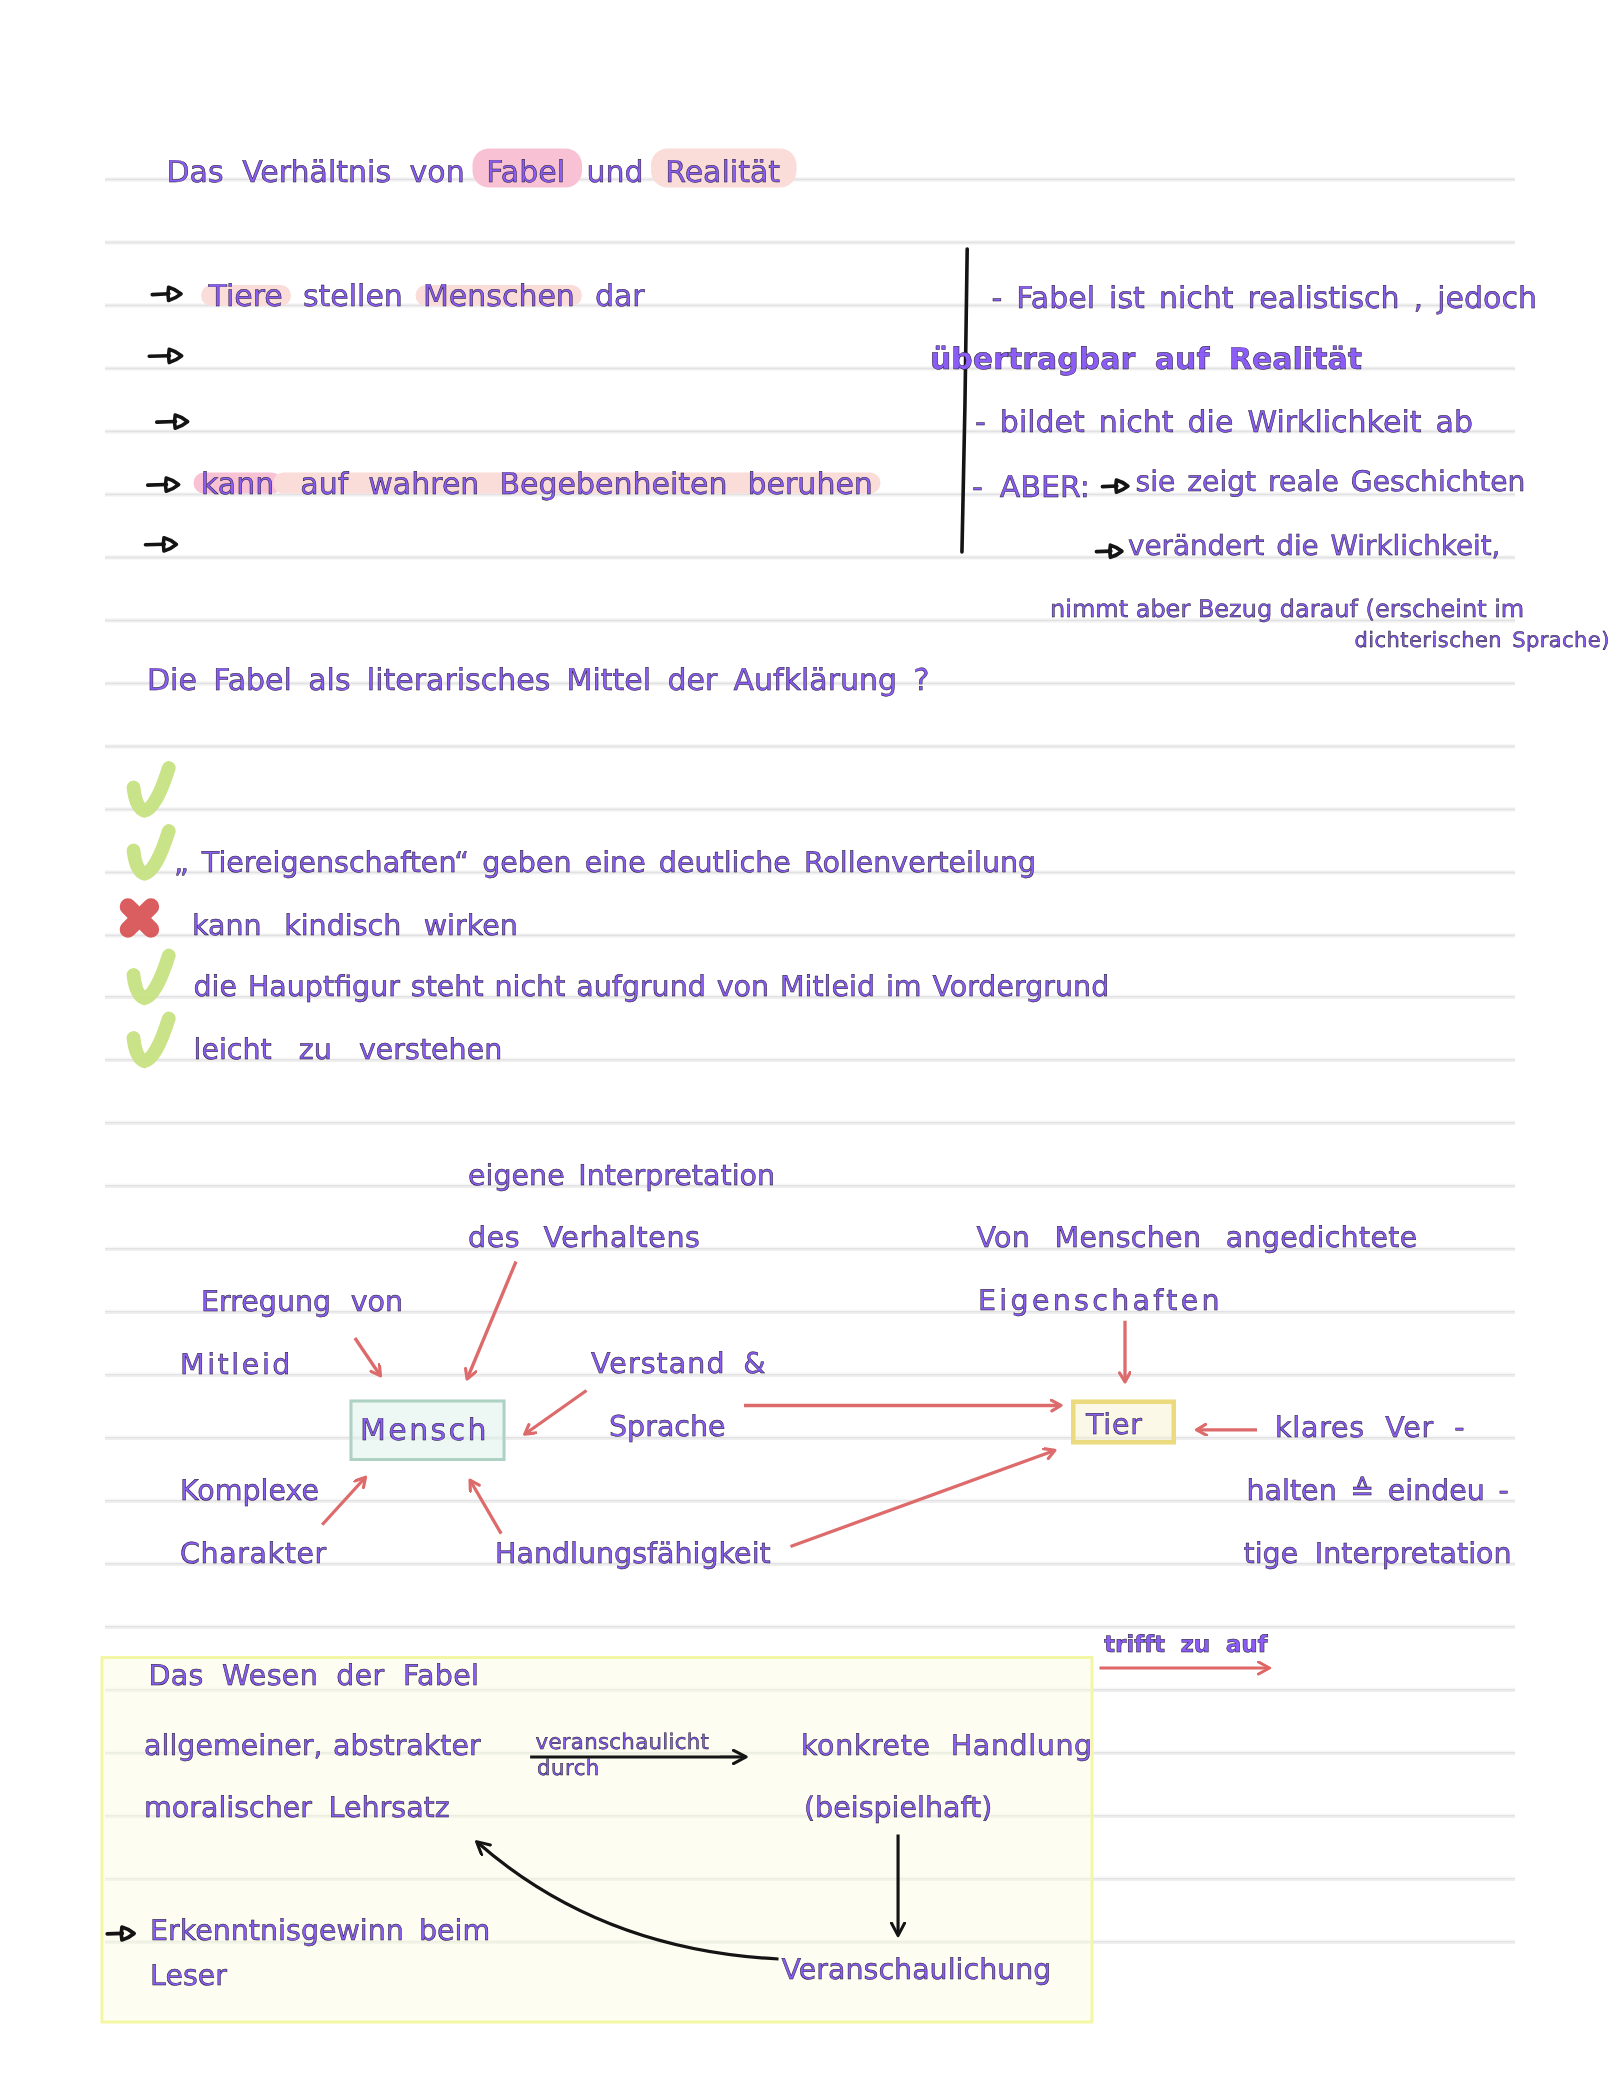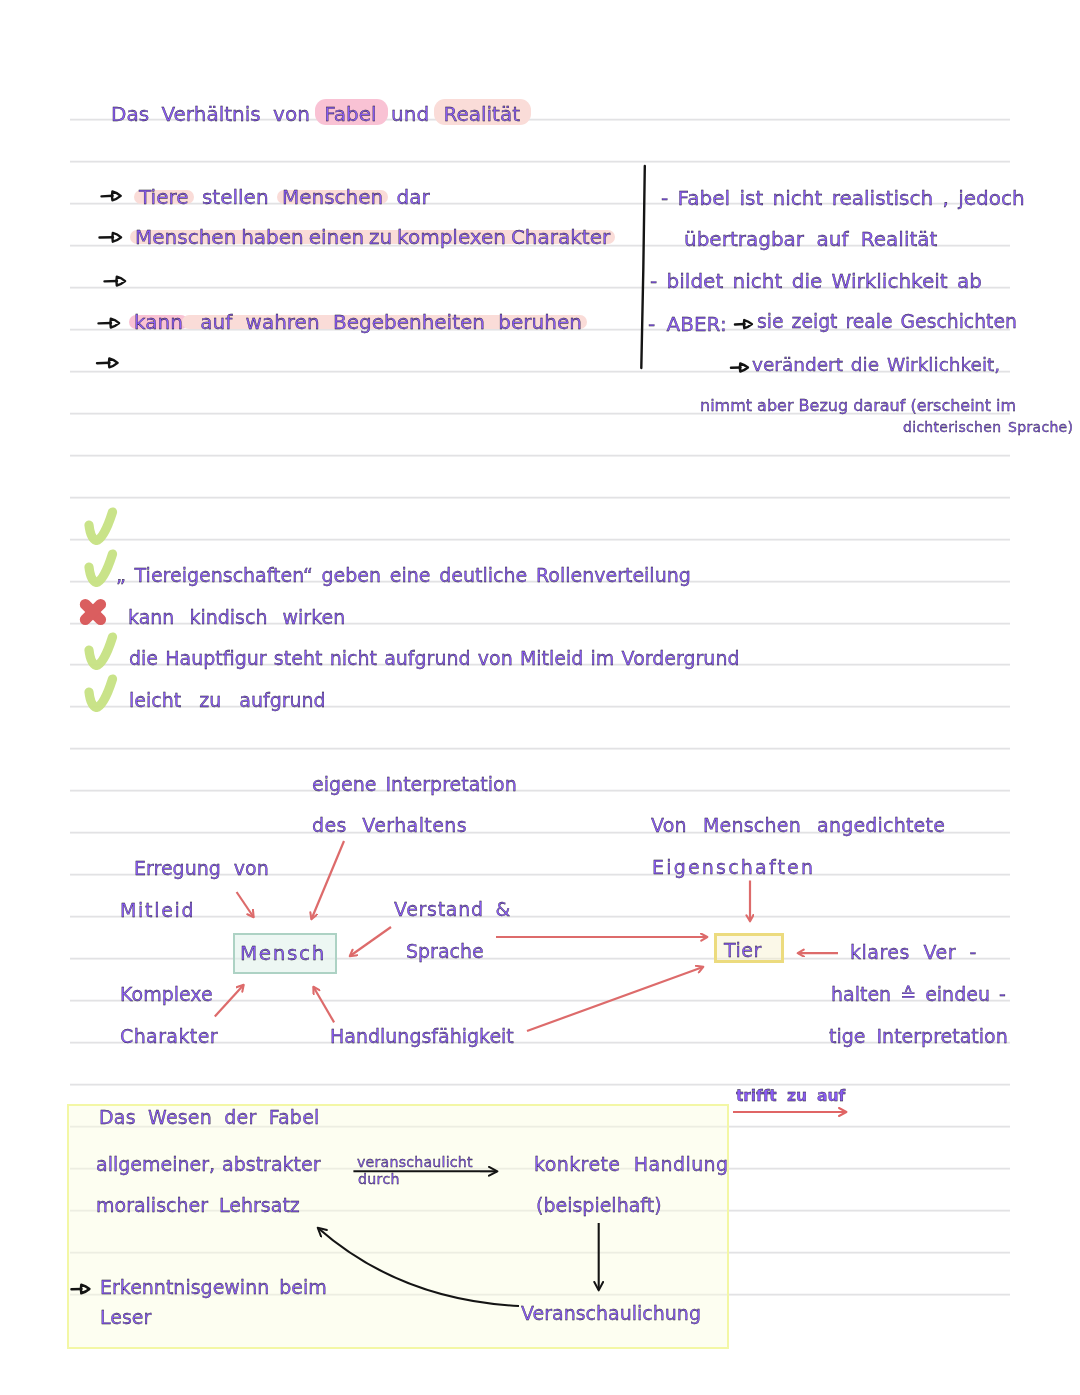--- a/index.html
+++ b/index.html
@@ -81,57 +81,57 @@
           <path d="M110.8 318.70000000000005 Q115.365 319.932 119.1 323.1 Q115.365 326.26800000000003 110.8 327.5 Q109.89999999999999 323.1 110.8 318.70000000000005 Z"></path>
         </g>
       <g>
           <path d="M97 363.2 L109.5 362.8"></path>
           <path d="M109.3 358.5 Q113.865 359.73199999999997 117.6 362.9 Q113.865 366.068 109.3 367.29999999999995 Q108.39999999999999 362.9 109.3 358.5 Z"></path>
         </g>
     </g>
   </svg>
 
   <div class="tx" style="left:137px;top:187px;"><span class="hl hl-soft hl-thin">Tiere</span><span>  stellen  </span><span class="hl hl-soft hl-thin">Menschen</span><span> dar</span></div>
-  <div class="tx" style="left:133px;top:226.5px;word-spacing:-1.5px;"><span class="hl hl-soft hl-thin">Menschen haben einen zu komplexen Charakter</span></div>
-
+
+  <div class="tx" style="left:98px;top:443px;word-spacing:4.5px;"><span>Die Fabel als literarisches Mittel der Aufklärung ?</span></div>
 
   <svg class="lay" width="1080" height="1395" viewBox="0 0 1080 1395" fill="none">
     <g stroke="#c7e283" stroke-width="9.2" stroke-linecap="round" stroke-linejoin="round" fill="none" opacity="0.95">
       <path d="M89 525 Q90.5 538.5 96.3 540.5 Q104 539 112.5 512"></path>
       <path d="M89 567 Q90.5 580.5 96.3 582.5 Q104 581 112.5 554"></path>
       <path d="M89 650 Q90.5 663.5 96.3 665.5 Q104 664 112.5 637"></path>
       <path d="M89 692 Q90.5 705.5 96.3 707.5 Q104 706 112.5 679"></path>
     </g>
     <g stroke="#d6484a" stroke-width="11" stroke-linecap="round" fill="none" opacity="0.88">
       <path d="M85.3 604.4 L100.6 619.6"></path>
       <path d="M100.6 604.4 L85.3 619.6"></path>
     </g>
   </svg>
 
   <div class="tx" style="left:116px;top:566px;font-size:19px;word-spacing:2.7px;"><span>„ Tiereigenschaften“ geben eine deutliche Rollenverteilung</span></div>
   <div class="tx" style="left:128px;top:608px;font-size:19px;word-spacing:9px;"><span>kann kindisch wirken</span></div>
   <div class="tx" style="left:129px;top:649px;font-size:19px;word-spacing:1.2px;"><span>die Hauptfigur steht nicht aufgrund von Mitleid im Vordergrund</span></div>
-  <div class="tx" style="left:129px;top:691px;font-size:19px;word-spacing:12px;"><span>leicht zu aufgrund</span></div>
+  <div class="tx" style="left:129px;top:691px;font-size:19px;word-spacing:12px;"><span>leicht zu verstehen</span></div>
 
   <svg class="lay" width="1080" height="1395" viewBox="0 0 1080 1395" fill="none">
     <path d="M644.8 166 L643.3 270 L641.3 368" stroke="#141414" stroke-width="2.4" stroke-linecap="round" fill="none"></path>
     <g stroke="#141414" stroke-width="2.5" stroke-linecap="round" stroke-linejoin="round" fill="none">
       <g>
           <path d="M735 324.4 L744.5 324"></path>
           <path d="M744.3 320.1 Q748.4799999999999 321.22 751.9 324.1 Q748.4799999999999 326.98 744.3 328.1 Q743.4 324.1 744.3 320.1 Z"></path>
         </g>
       <g>
           <path d="M731 367.8 L740.5 367.4"></path>
           <path d="M740.3 363.5 Q744.4799999999999 364.62 747.9 367.5 Q744.4799999999999 370.38 740.3 371.5 Q739.4 367.5 740.3 363.5 Z"></path>
         </g>
     </g>
   </svg>
 
   <div class="tx" style="left:661px;top:188px;word-spacing:3px;"><span>- Fabel ist nicht realistisch , jedoch</span></div>
-  <div class="tx" style="left:684px;top:229px;word-spacing:6px;"><span>übertragbar auf Realität</span></div>
+  <div class="tx" style="left:620px;top:229px;word-spacing:6px;font-weight:bold;"><span>übertragbar auf Realität</span></div>
   <div class="tx" style="left:650px;top:271px;word-spacing:3px;"><span>- bildet nicht die Wirklichkeit ab</span></div>
   <div class="tx" style="left:648px;top:314px;word-spacing:5px;"><span>- ABER:</span></div>
   <div class="tx" style="left:757px;top:313px;font-size:18.8px;word-spacing:2px;"><span>sie zeigt reale Geschichten</span></div>
   <div class="tx" style="left:752px;top:356px;font-size:18.5px;word-spacing:2px;"><span>verändert die Wirklichkeit,</span></div>
   <div class="tx" style="left:700px;top:398px;font-size:16px;word-spacing:0px;"><span>nimmt aber Bezug darauf (erscheint im</span></div>
   <div class="tx" style="left:903px;top:420px;font-size:14px;word-spacing:2px;letter-spacing:0.3px;"><span>dichterischen Sprache)</span></div>
 
   <div class="ybox" id="ybox" style="left:67px;top:1104px;width:662px;height:245px;border:2.4px solid #f3f7a5;background:rgba(251,252,224,0.45);"></div>
 
   <div class="tx" style="left:99px;top:1108px;font-size:19px;word-spacing:6px;letter-spacing:0.2px;"><span>Das Wesen der Fabel</span></div>

